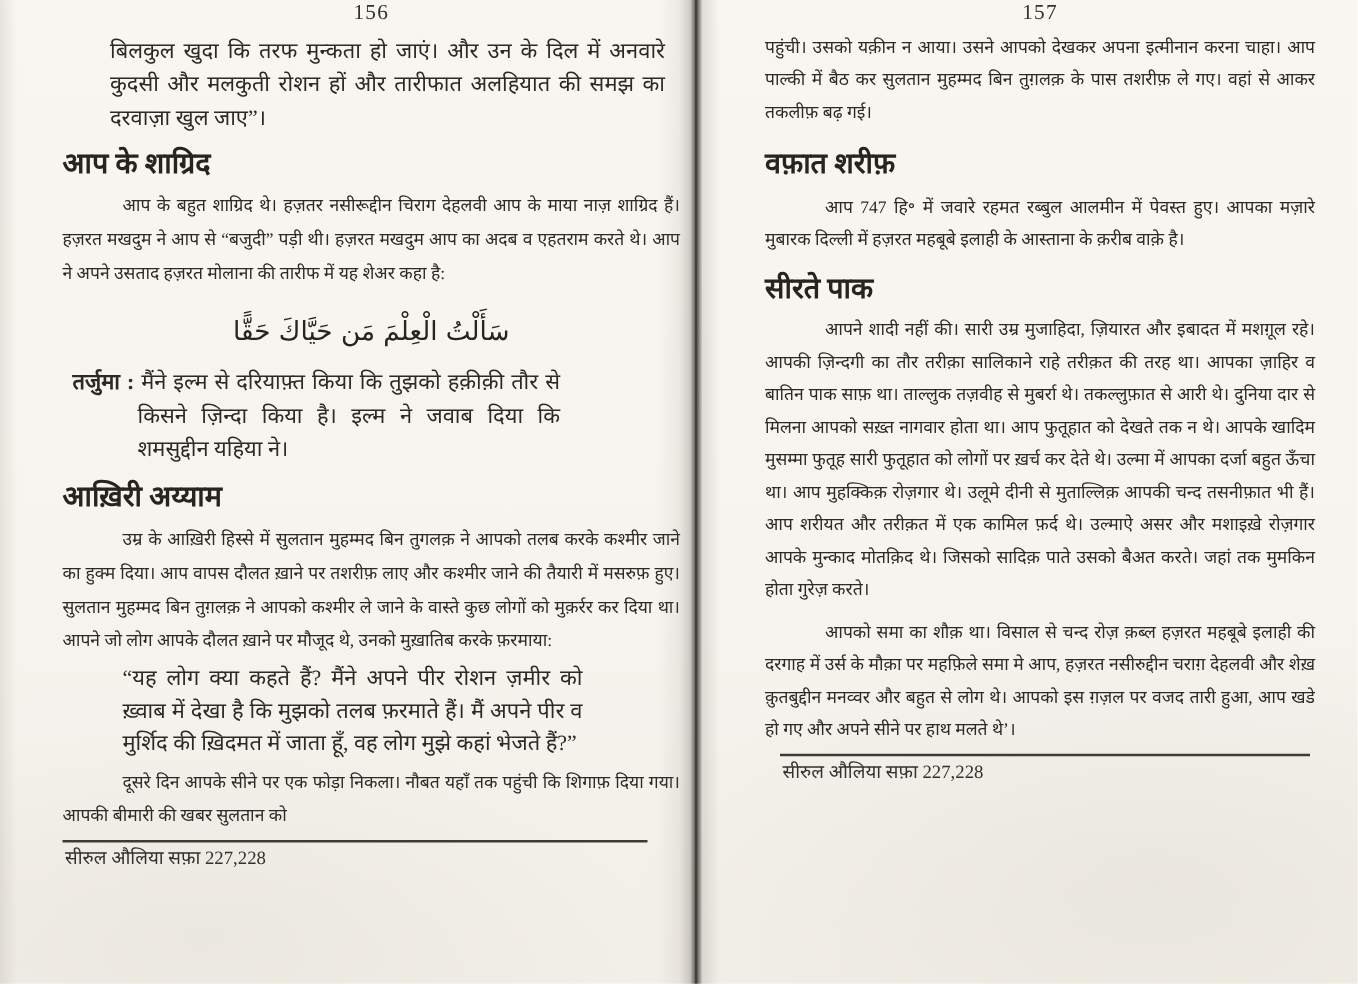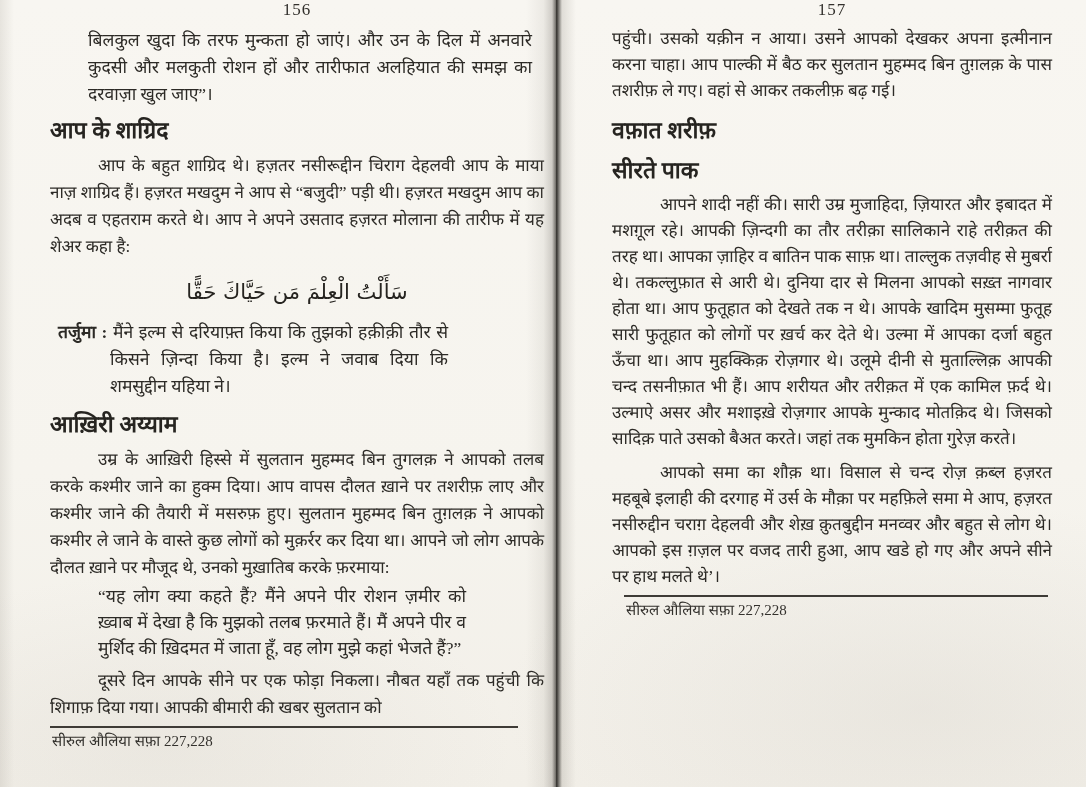--- a/index.html
+++ b/index.html
@@ -9,21 +9,21 @@
       radial-gradient(ellipse 600px 300px at 85% 90%, rgba(190,185,175,0.18), rgba(0,0,0,0) 70%),
       radial-gradient(ellipse 500px 250px at 15% 95%, rgba(190,185,175,0.15), rgba(0,0,0,0) 70%),
       linear-gradient(180deg,#f8f6f1 0%,#f6f4ee 60%,#f2efe8 100%);
     font-family:"Liberation Serif","DejaVu Serif",serif;
     color:#2c2a26;
   }
   .page{position:absolute;top:0;}
   .page-left{left:50px;width:494px;}
   .page-right{left:612px;width:440px;}
   .pagenum{text-align:center;font-size:17px;letter-spacing:1px;color:#33312d;}
-  .bodytext{font-size:17px;line-height:27px;text-align:justify;margin:0;}
+  .bodytext{font-size:14px;line-height:27px;text-align:justify;margin:0;}
   .page-right .bodytext{line-height:26px;}
   .indent{text-indent:48px;}
   .heading{font-size:23px;font-weight:700;margin:0;color:#262420;line-height:30px;}
   .quote{font-size:17.5px;line-height:27px;text-align:justify;margin:0;}
   .opening-quote{margin:7px 12px 0 38px;}
   .speech-quote{margin:2px 78px 0 48px;line-height:26px;}
   .couplet{direction:rtl;text-align:center;font-size:21px;line-height:37px;margin:14px 30px 8px 30px;
     font-family:"DejaVu Sans",sans-serif;color:#262420;}
   .tarjuma{font-size:17.5px;line-height:27px;text-align:justify;
     margin:6px 96px 0 8px;padding-left:52px;text-indent:-52px;}
@@ -76,20 +76,21 @@
     <p class="footnote-text">सीरुल औलिया सफ़ा 227,228</p>
   </div>
 </div>
 
 <div class="page page-right">
   <div class="pagenum">157</div>
 
   <p class="bodytext mt6">पहुंची। उसको यक़ीन न आया। उसने आपको देखकर अपना इत्मीनान करना चाहा। आप पाल्की में बैठ कर सुलतान मुहम्मद बिन तुग़लक़ के पास तशरीफ़ ले गए। वहां से आकर तकलीफ़ बढ़ गई।</p>
 
   <h2 class="heading mt12">वफ़ात शरीफ़</h2>
+  <p class="bodytext indent mt8">आप 747 हि॰ में जवारे रहमत रब्बुल आलमीन में पेवस्त हुए। आपका मज़ारे मुबारक दिल्ली में हज़रत महबूबे इलाही के आस्ताना के क़रीब वाक़े है।</p>
 
   <h2 class="heading mt10">सीरते पाक</h2>
   <p class="bodytext indent mt6">आपने शादी नहीं की। सारी उम्र मुजाहिदा, ज़ियारत और इबादत में मशग़ूल रहे। आपकी ज़िन्दगी का तौर तरीक़ा सालिकाने राहे तरीक़त की तरह था। आपका ज़ाहिर व बातिन पाक साफ़ था। ताल्लुक तज़वीह से मुबर्रा थे। तकल्लुफ़ात से आरी थे। दुनिया दार से मिलना आपको सख़्त नागवार होता था। आप फुतूहात को देखते तक न थे। आपके खादिम मुसम्मा फुतूह सारी फुतूहात को लोगों पर ख़र्च कर देते थे। उल्मा में आपका दर्जा बहुत ऊँचा था। आप मुहक्किक़ रोज़गार थे। उलूमे दीनी से मुताल्लिक़ आपकी चन्द तसनीफ़ात भी हैं। आप शरीयत और तरीक़त में एक कामिल फ़र्द थे। उल्माऐ असर और मशाइख़े रोज़गार आपके मुन्काद मोतक़िद थे। जिसको सादिक़ पाते उसको बैअत करते। जहां तक मुमकिन होता गुरेज़ करते।</p>
 
   <p class="bodytext indent mt8">आपको समा का शौक़ था। विसाल से चन्द रोज़ क़ब्ल हज़रत महबूबे इलाही की दरगाह में उर्स के मौक़ा पर महफ़िले समा मे आप, हज़रत नसीरुद्दीन चराग़ देहलवी और शेख़ क़ुतबुद्दीन मनव्वर और बहुत से लोग थे। आपको इस ग़ज़ल पर वजद तारी हुआ, आप खडे हो गए और अपने सीने पर हाथ मलते थे’।</p>
 
   <div class="footer">
     <hr class="footnote-rule">
     <p class="footnote-text">सीरुल औलिया सफ़ा 227,228</p>
   </div>

